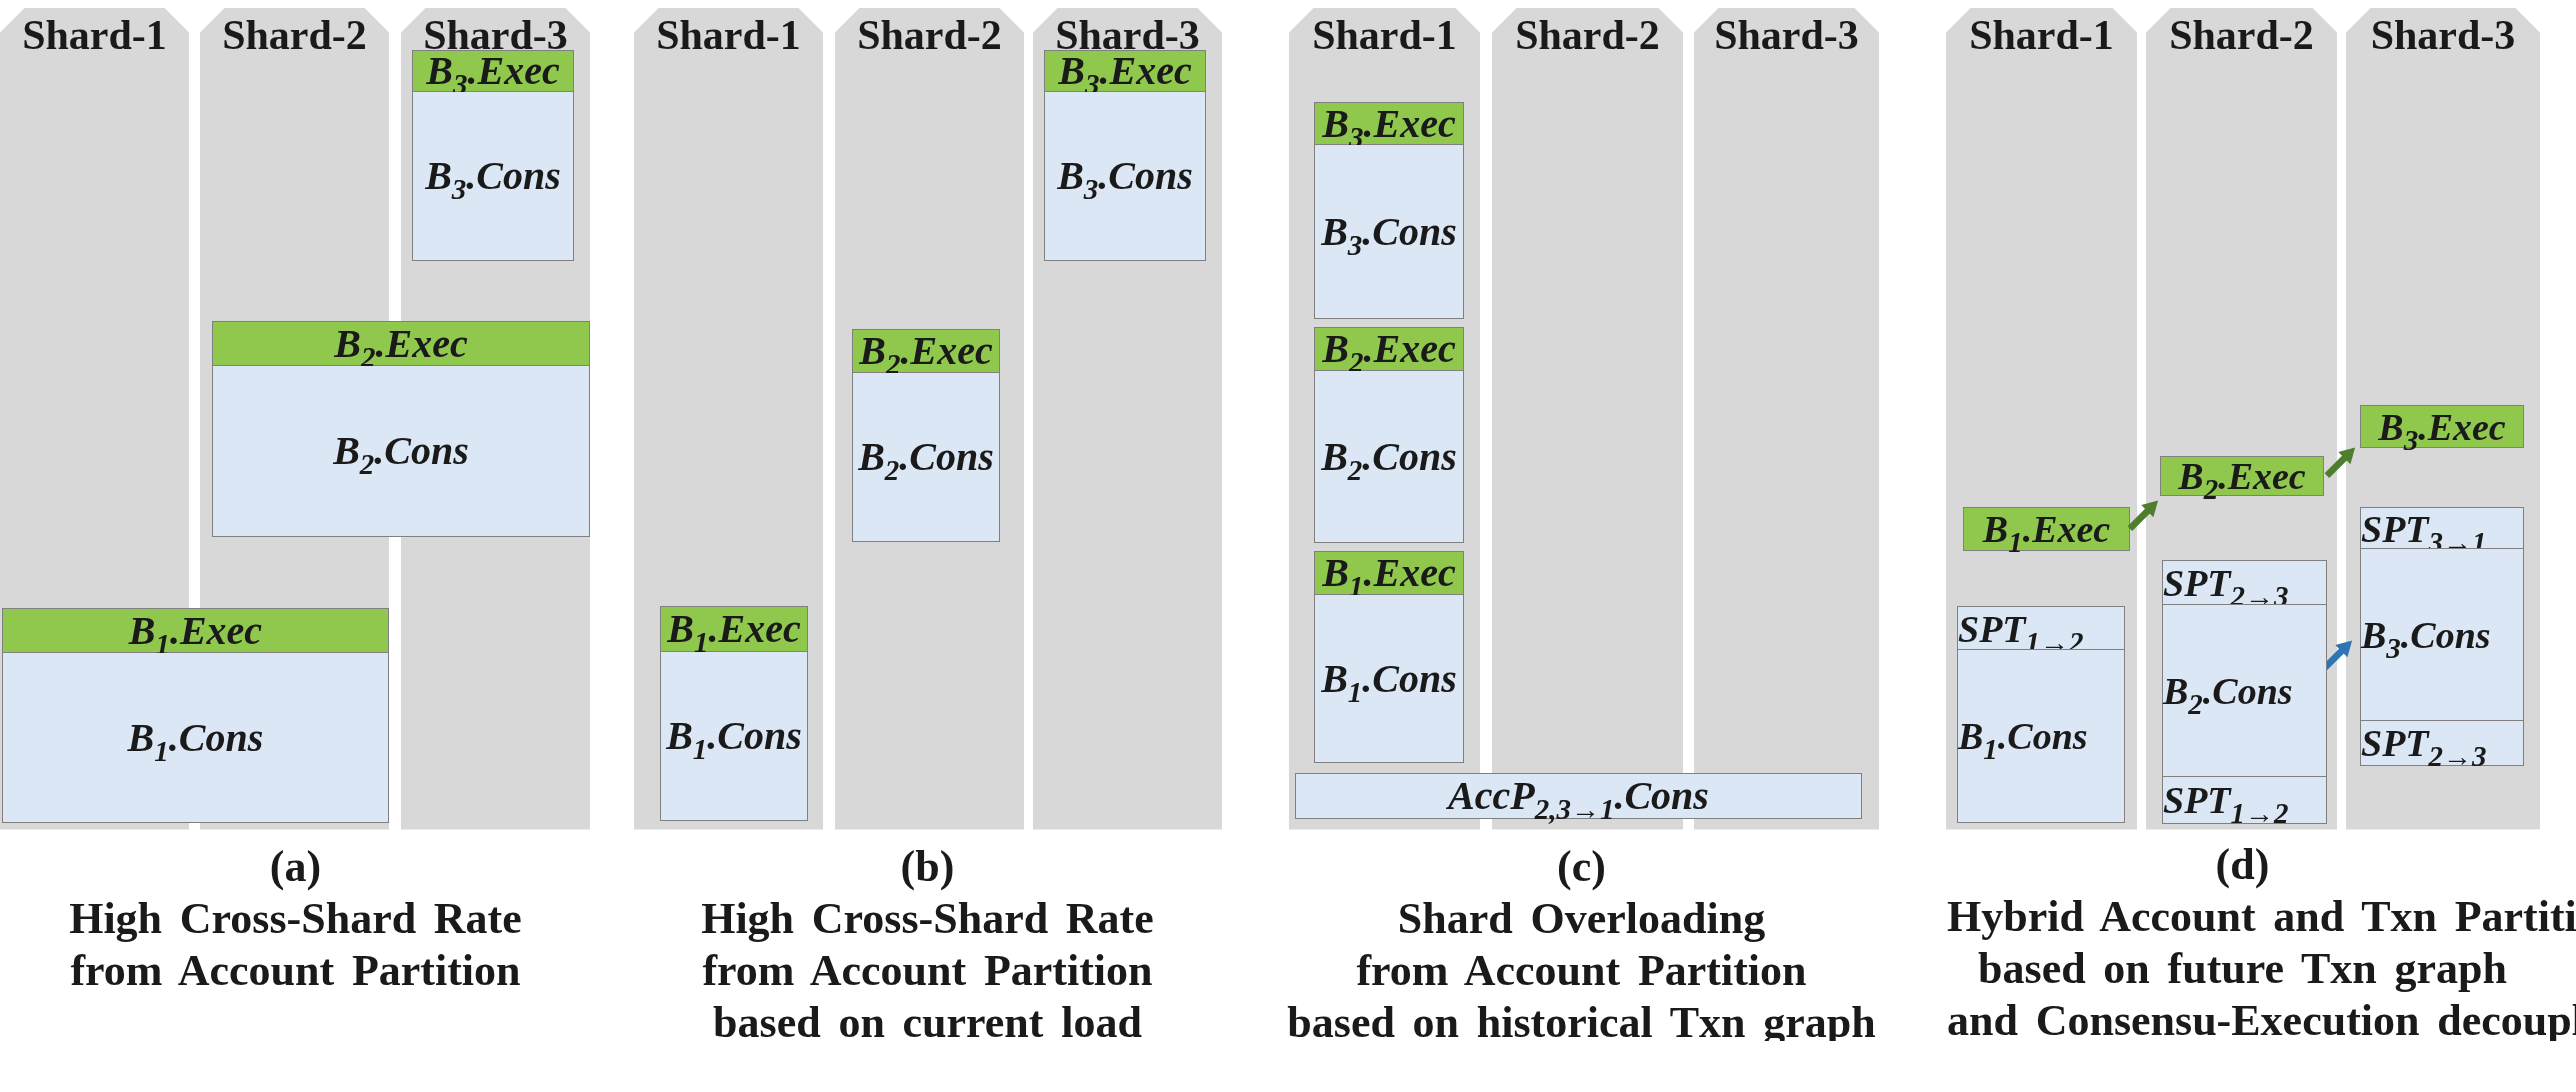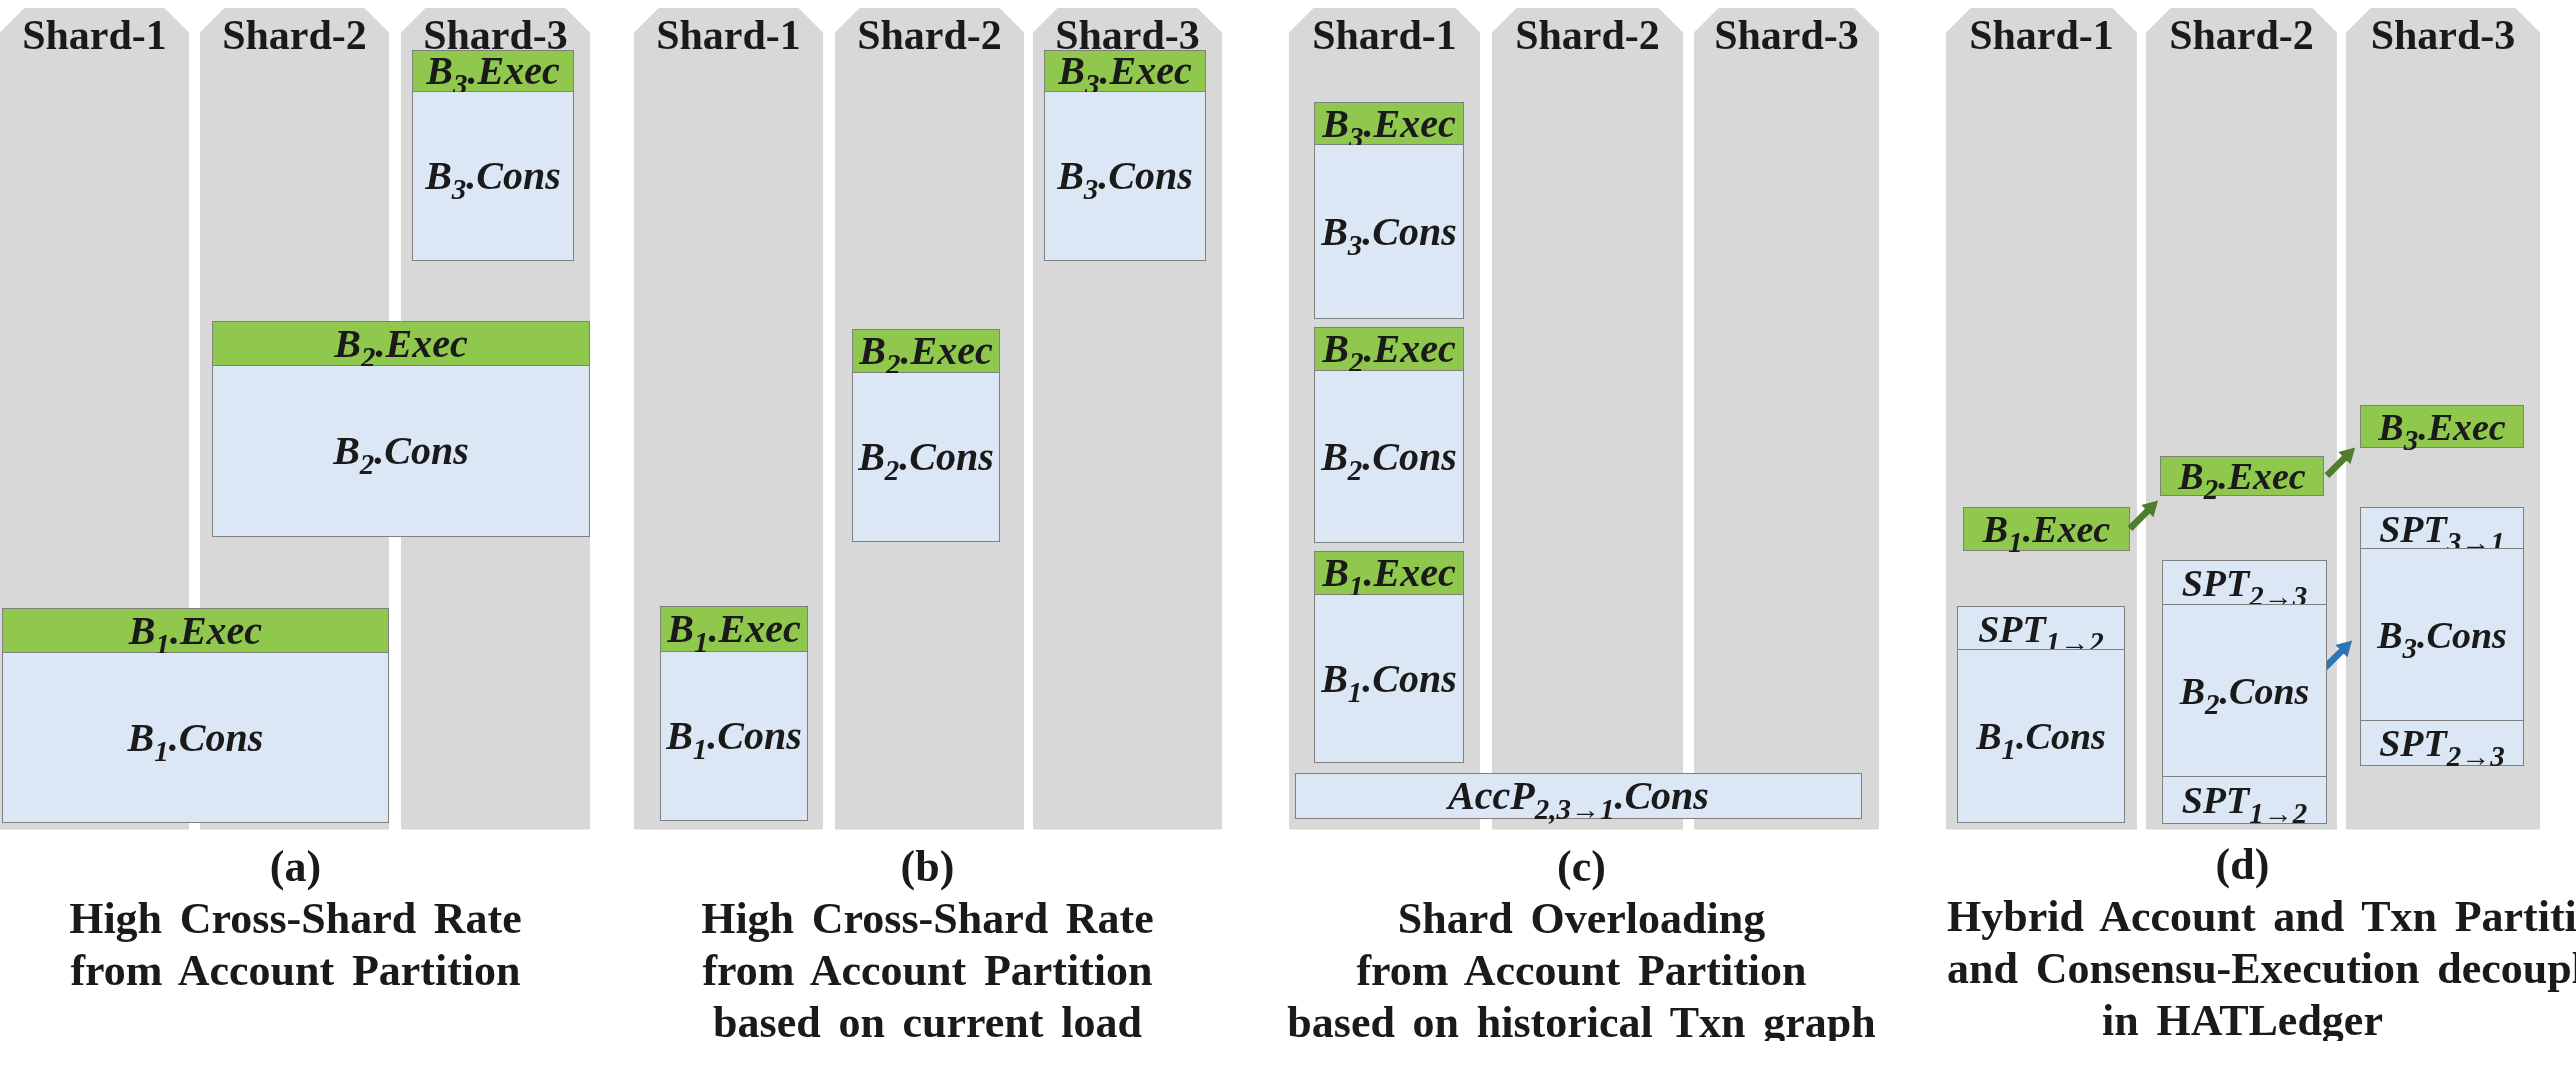--- a/index.html
+++ b/index.html
@@ -46,21 +46,21 @@
   .exec-box{
     position:absolute;box-sizing:border-box;
     background:var(--exec-green,#90c84e);
     border:1.9px solid var(--border,#808080);
     display:flex;align-items:center;justify-content:center;
   }
   .stack{position:absolute;display:flex;flex-direction:column;}
   .cell{
     box-sizing:border-box;border:1.9px solid var(--border,#808080);
     background:var(--cons-blue,#dbe7f5);
-    display:flex;align-items:center;justify-content:center;
+    display:flex;align-items:center;
   }
   .cell + .cell{margin-top:-1.9px;}
   .lbl{
     font-style:italic;font-weight:bold;font-size:40px;line-height:1;
     white-space:nowrap;letter-spacing:0px;
   }
   .lbl sub{font-size:29px;vertical-align:-9.5px;line-height:0;}
   .bar .lbl{font-size:40px;}
   .cell .lbl{font-size:38px;}
   .exec-box .lbl{font-size:38px;}
@@ -296,19 +296,20 @@
         <span class="lbl"><span>B</span><sub>3</sub><span>.Cons</span></span>
       </div>
       <div class="cell" style="height:46px">
         <span class="lbl"><span>SPT</span><sub>2→3</sub><span></span></span>
       </div>
     </div>
 
     <div class="caption" style="left:1947px;top:839px;width:591px">
       <div>(d)</div>
       <div>Hybrid Account and Txn Partition</div>
+      <div>based on future Txn graph</div>
       <div>and Consensu-Execution decoupling</div>
       <div>in HATLedger</div>
     </div>
   </div>
 
 </div>
 
 
 </body></html>

